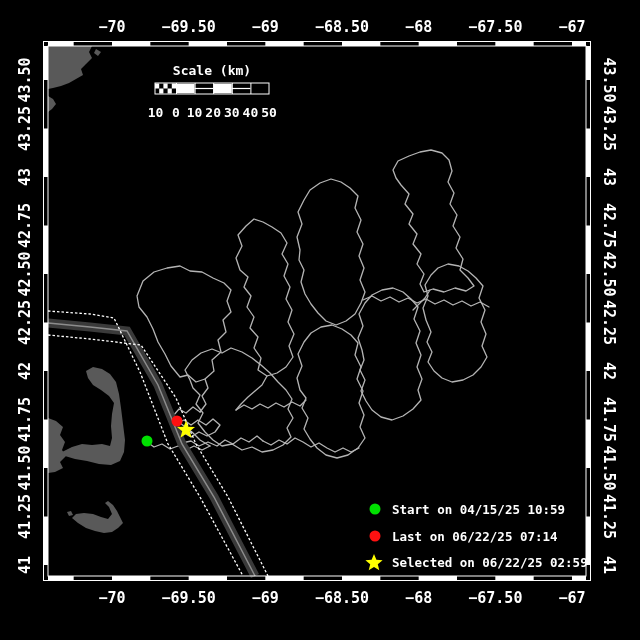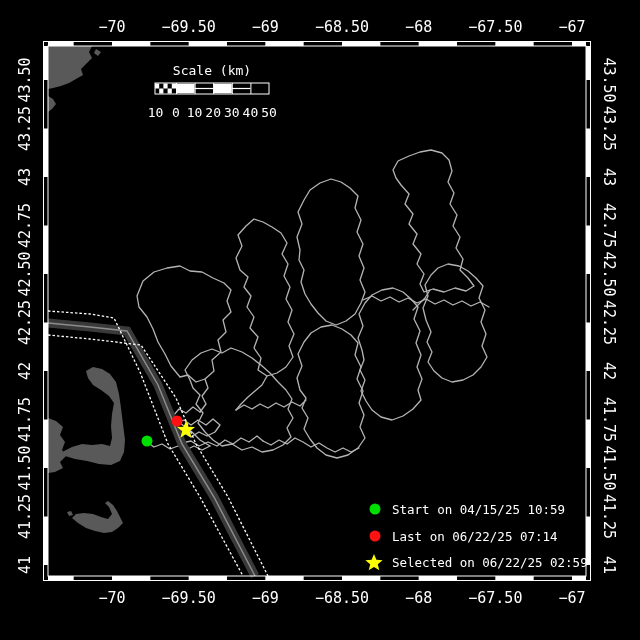--- a/index.html
+++ b/index.html
@@ -1,16 +1,16 @@
 <!DOCTYPE html>
 <html><head>
 <meta charset="utf-8">
 <style>
   html,body{margin:0;padding:0;background:#000;}
-  .stage{position:relative;width:640px;height:640px;background:#000;overflow:hidden;}
+  .stage{position:relative;width:640px;height:640px;background:#000;overflow:hidden;font-weight:bold;}
   svg text{font-family:"DejaVu Sans Mono","Liberation Mono",monospace;fill:#ffffff;}
   text.axis{font-size:15px;}
   text.scale-title{font-size:13px;}
   text.scale-num{font-size:13px;}
   text.legend{font-size:12.5px;}
 </style>
 </head>
 <body>
 
 <div class="stage">

